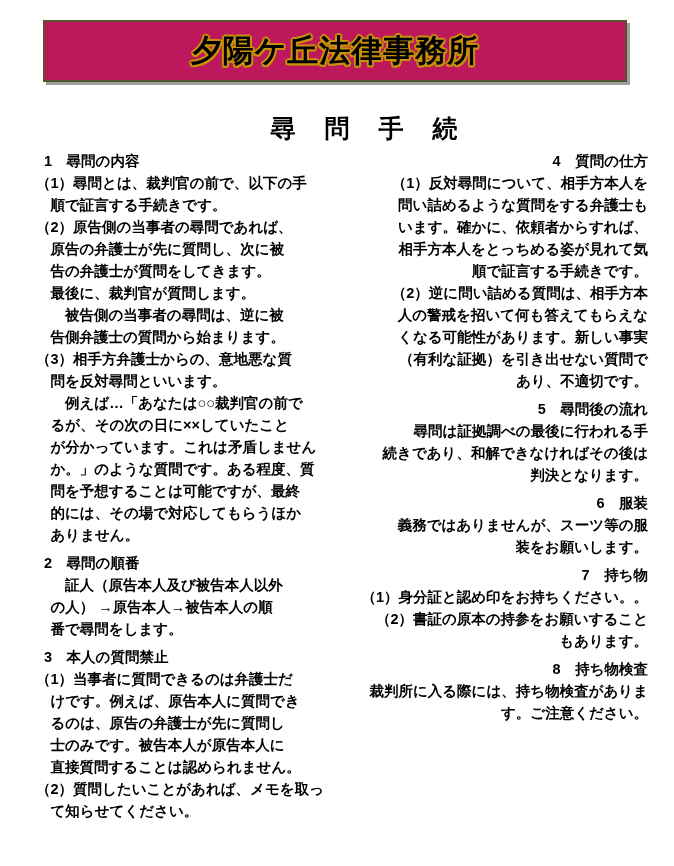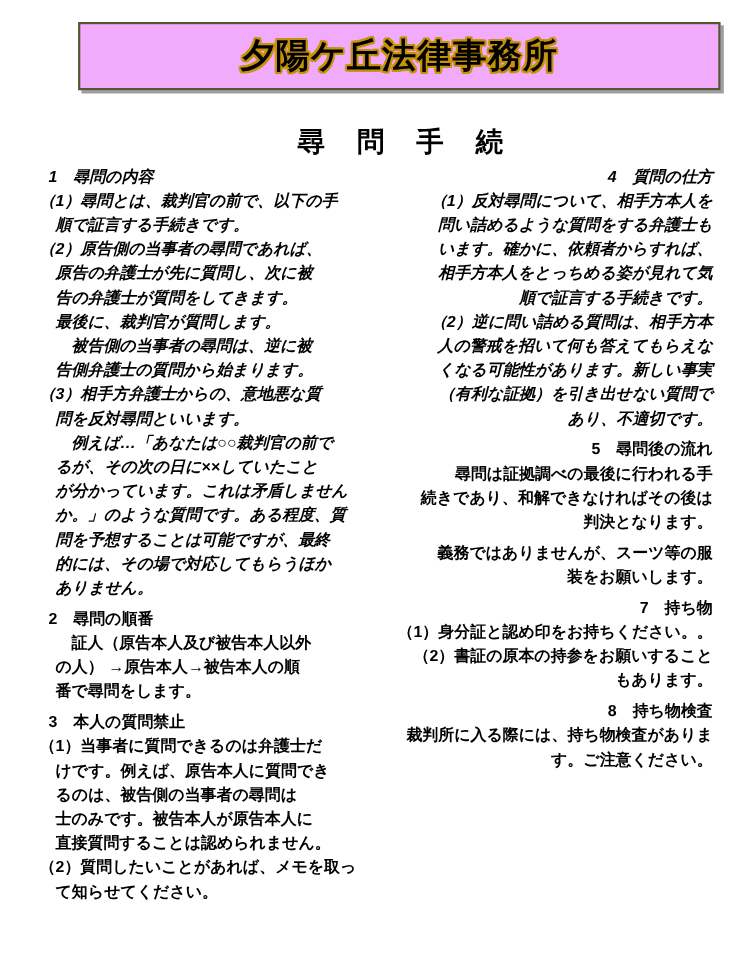--- a/index.html
+++ b/index.html
@@ -60,30 +60,30 @@
     display: flex;
   }
   .col {
     font-size: 14.5px;
     line-height: 22px;
   }
   .col-left  { width: 302px; margin-right: 6px; }
   .col-right { width: 304px; text-align: right; }
 
   .section { margin-top: 6px; }
-  .section:first-child { margin-top: 0; font-style: italic; }
+  .section:first-child { margin-top: 0; }
   .section-heading { padding-left: 8px; white-space: pre-wrap; }
   .text-line { white-space: pre-wrap; }
 </style>
 </head>
 <body>
 
 <div class="page">
 
-  <div class="banner" style="background: #f0abfc; border-color: rgb(85, 85, 46); margin-left: 28px;">
+  <div class="banner" style="background: #be185d; border-color: rgb(85, 85, 46);">
     <span class="banner-text">夕陽ケ丘法律事務所</span>
   </div>
 
   <h1 class="doc-title">尋　問　手　続</h1>
 
   <div class="columns">
     <div class="col col-left">
         <div class="section">
           <div class="section-heading">1　尋問の内容</div>
           <div class="text-line">（1）尋問とは、裁判官の前で、以下の手</div>
@@ -107,21 +107,21 @@
         <div class="section">
           <div class="section-heading">2　尋問の順番</div>
           <div class="text-line">　　証人（原告本人及び被告本人以外</div>
           <div class="text-line">　の人） →原告本人→被告本人の順</div>
           <div class="text-line">　番で尋問をします。</div>
         </div>
         <div class="section">
           <div class="section-heading">3　本人の質問禁止</div>
           <div class="text-line">（1）当事者に質問できるのは弁護士だ</div>
           <div class="text-line">　けです。例えば、原告本人に質問でき</div>
-          <div class="text-line">　るのは、被告側の当事者の尋問は</div>
+          <div class="text-line">　るのは、原告の弁護士が先に質問し</div>
           <div class="text-line">　士のみです。被告本人が原告本人に</div>
           <div class="text-line">　直接質問することは認められません。</div>
           <div class="text-line">（2）質問したいことがあれば、メモを取っ</div>
           <div class="text-line">　て知らせてください。</div>
         </div>
       </div>
     <div class="col col-right">
         <div class="section">
           <div class="section-heading">4　質問の仕方</div>
           <div class="text-line">（1）反対尋問について、相手方本人を</div>
@@ -135,20 +135,21 @@
           <div class="text-line">　（有利な証拠）を引き出せない質問で</div>
           <div class="text-line">　あり、不適切です。</div>
         </div>
         <div class="section">
           <div class="section-heading">5　尋問後の流れ</div>
           <div class="text-line">　尋問は証拠調べの最後に行われる手</div>
           <div class="text-line">続きであり、和解できなければその後は</div>
           <div class="text-line">判決となります。</div>
         </div>
         <div class="section">
+          <div class="section-heading">6　服装</div>
           <div class="text-line">　義務ではありませんが、スーツ等の服</div>
           <div class="text-line">装をお願いします。</div>
         </div>
         <div class="section">
           <div class="section-heading">7　持ち物</div>
           <div class="text-line">（1）身分証と認め印をお持ちください。。</div>
           <div class="text-line">（2）書証の原本の持参をお願いすること</div>
           <div class="text-line">　もあります。</div>
         </div>
         <div class="section">

